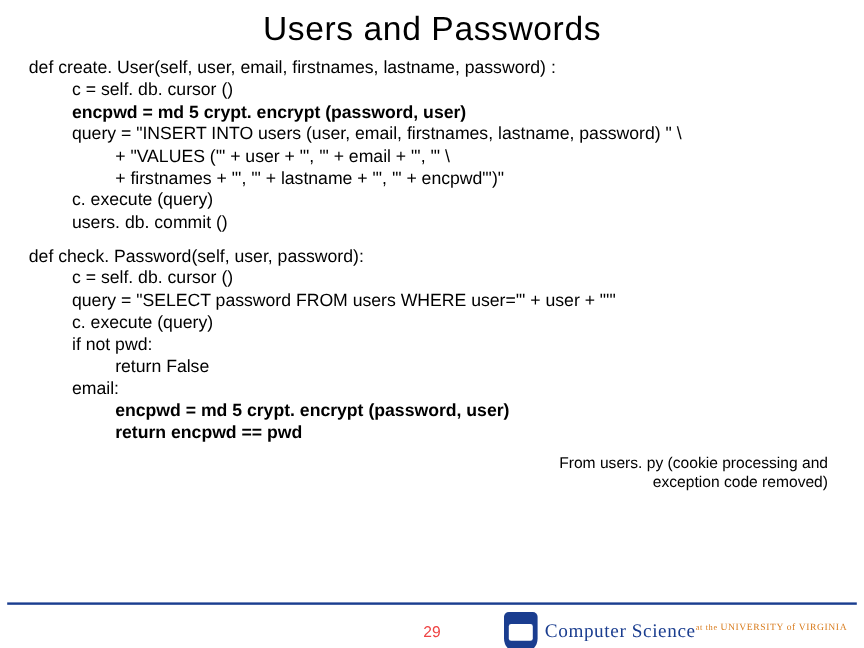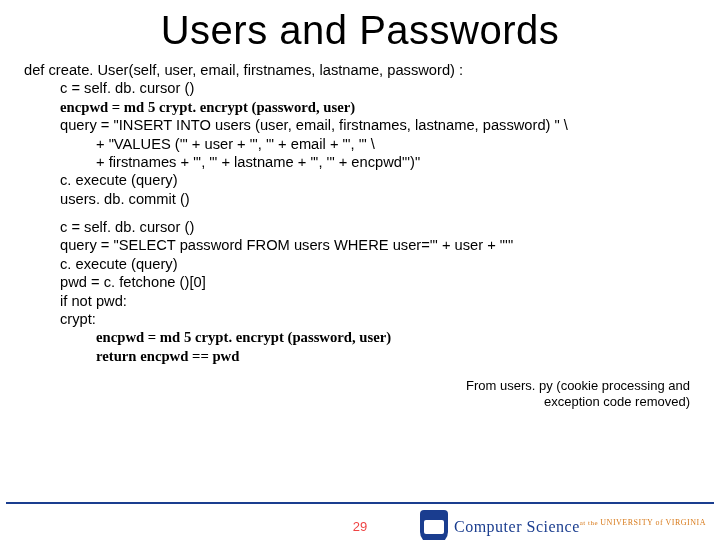--- a/index.html
+++ b/index.html
@@ -13,38 +13,38 @@
     overflow: hidden;
   }
   .slide {
     position: relative;
     width: 720px;
     height: 540px;
     box-sizing: border-box;
   }
   .title {
     text-align: center;
-    font-size: 40px;
+    font-size: 28px;
     font-weight: 400;
     margin: 8px 0 8px 0;
     font-family: Verdana, Arial, sans-serif;
     letter-spacing: 0.5px;
   }
   .content {
     font-family: Verdana, Arial, sans-serif;
     font-size: 14.7px;
     line-height: 1.25;
     padding: 0 22px 0 24px;
   }
   .block2 {
     margin-top: 10px;
   }
   .indent1 { padding-left: 36px; }
   .indent2 { padding-left: 72px; }
-  .bold { font-weight: bold; font-family: Liberation Serif, serif; }
+  .bold { font-weight: bold; }
   .annotation {
     position: absolute;
     right: 30px;
     top: 370px;
     width: 230px;
     font-family: Verdana, Arial, sans-serif;
     font-size: 13px;
     text-align: right;
     line-height: 1.25;
   }
@@ -128,26 +128,27 @@
         <div class="">def create. User(self, user, email, firstnames, lastname, password) :</div>
         <div class="indent1">c = self. db. cursor ()</div>
         <div class="indent1 bold">encpwd = md 5 crypt. encrypt (password, user)</div>
         <div class="indent1">query = "INSERT INTO users (user, email, firstnames, lastname, password) " \</div>
         <div class="indent2">+ "VALUES ('" + user + "', '" + email + "', '" \</div>
         <div class="indent2">+ firstnames + "', '" + lastname + "', '" + encpwd"')"</div>
         <div class="indent1">c. execute (query)</div>
         <div class="indent1">users. db. commit ()</div>
       </div>
     <div id="block2" class="block2">
+        <div class="">def check. Password(self, user, password):</div>
         <div class="indent1">c = self. db. cursor ()</div>
         <div class="indent1">query = "SELECT password FROM users WHERE user='" + user + "'"</div>
         <div class="indent1">c. execute (query)</div>
-        <div class="indent1">pwd = c. fetchone ()[0]</div>
         <div class="indent1">if not pwd:</div>
-        <div class="indent1">crypt:</div>
+        <div class="indent2">return False</div>
+        <div class="indent1">email:</div>
         <div class="indent2 bold">encpwd = md 5 crypt. encrypt (password, user)</div>
         <div class="indent2 bold">return encpwd == pwd</div>
       </div>
   </div>
 
   <div class="annotation">From users. py (cookie processing and exception code removed)</div>
 
   <div class="footer">
     <div class="footer-line"></div>
     <div class="page-num">29</div>

